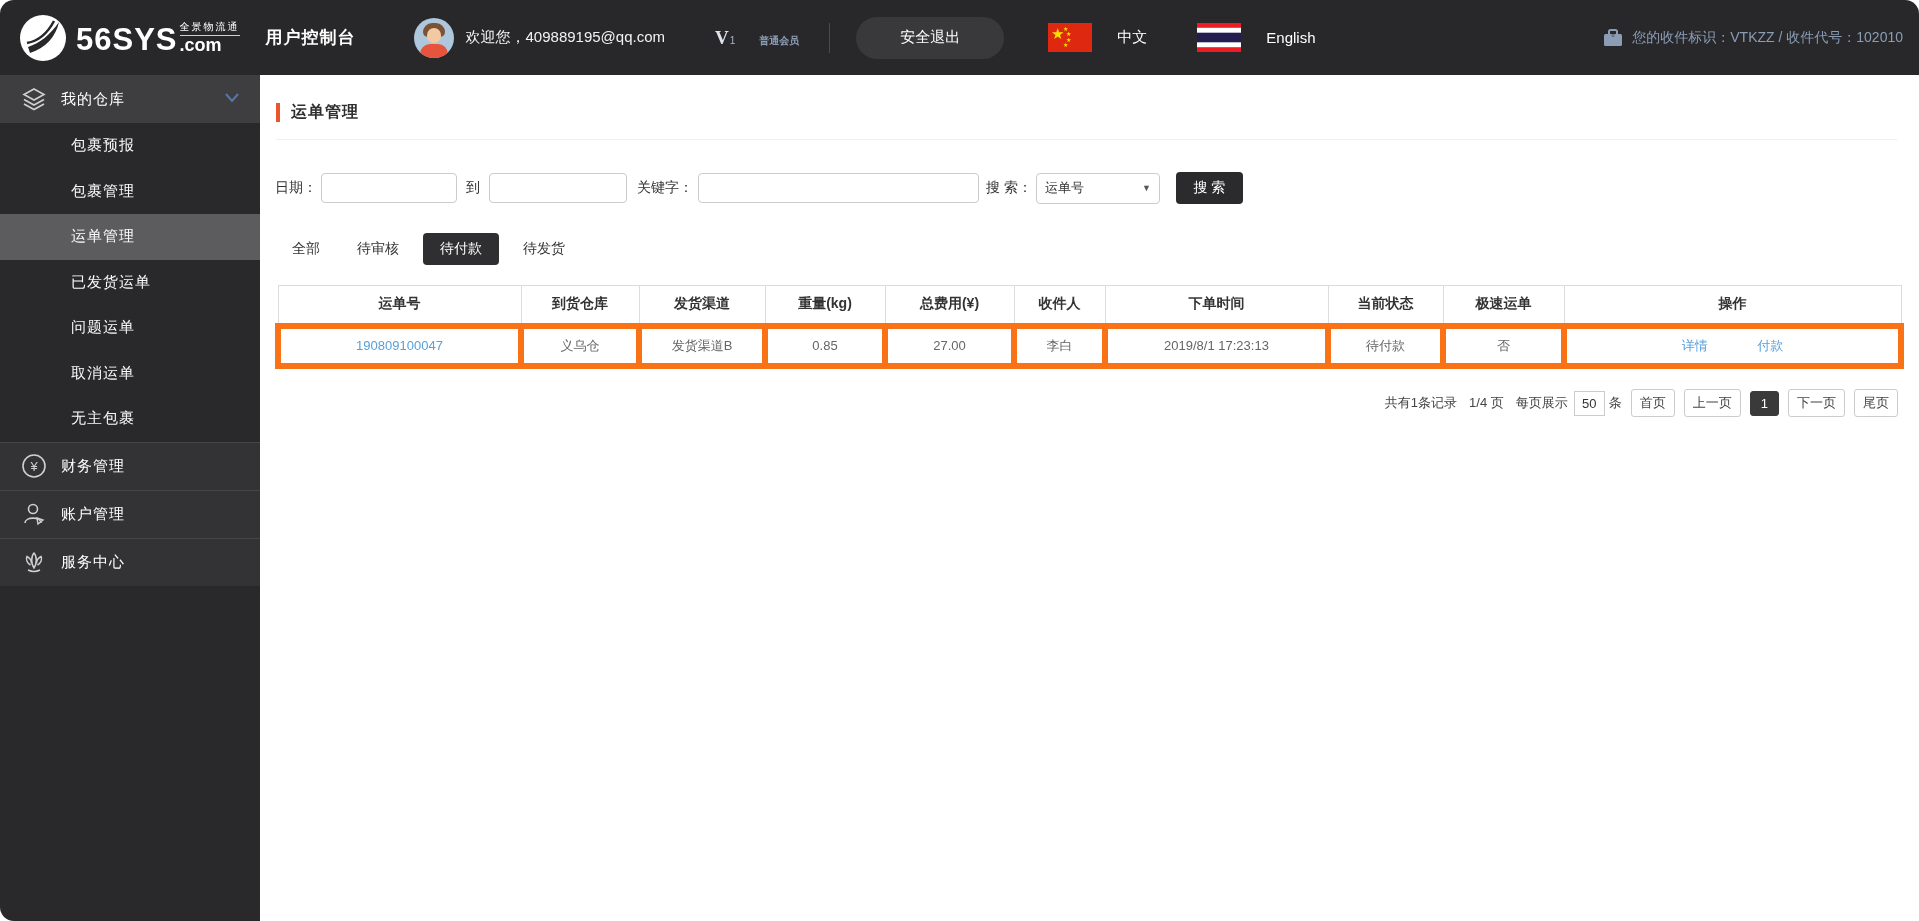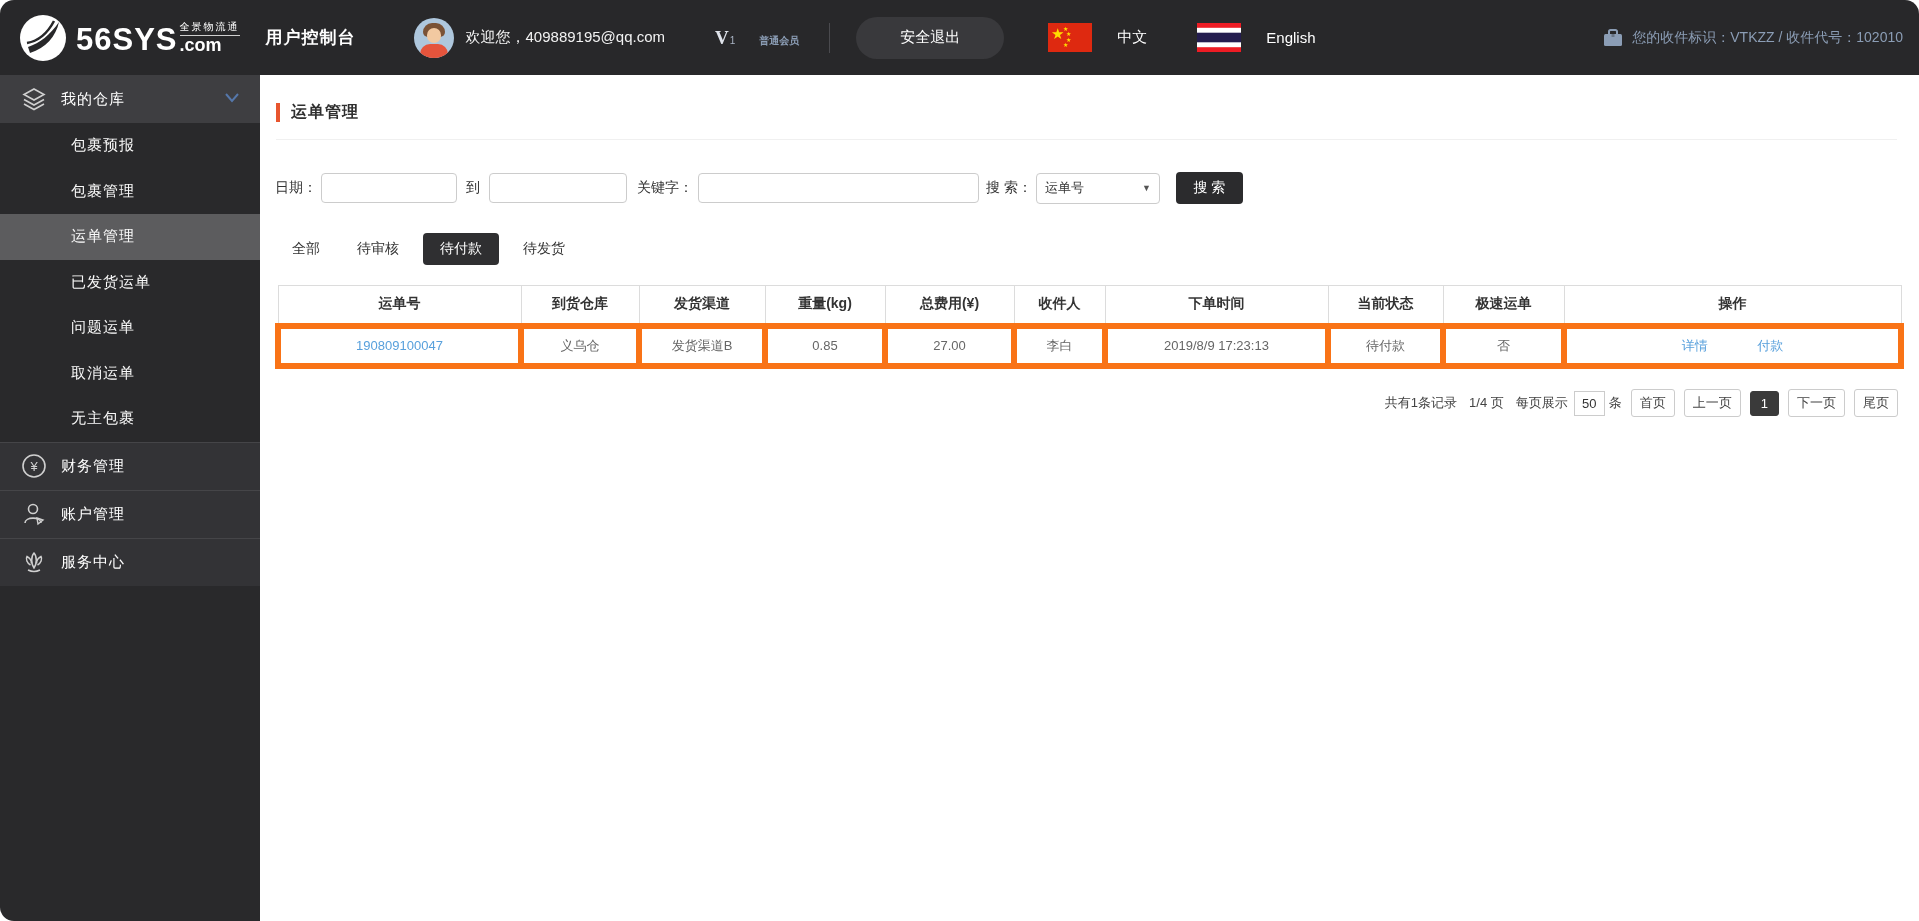--- a/index.html
+++ b/index.html
@@ -266,21 +266,21 @@
         </tr>
       </thead>
       <tbody>
         <tr>
           <td><a class="cell-link">190809100047</a></td>
           <td>义乌仓</td>
           <td>发货渠道B</td>
           <td>0.85</td>
           <td>27.00</td>
           <td>李白</td>
-          <td>2019/8/9 17:23:13</td>
+          <td>2019/8/1 17:23:13</td>
           <td>待付款</td>
           <td>否</td>
           <td class="action-cell">
             <a class="cell-link">详情</a>
             <a class="cell-link">付款</a>
           </td>
         </tr>
       </tbody>
     </table>
 

